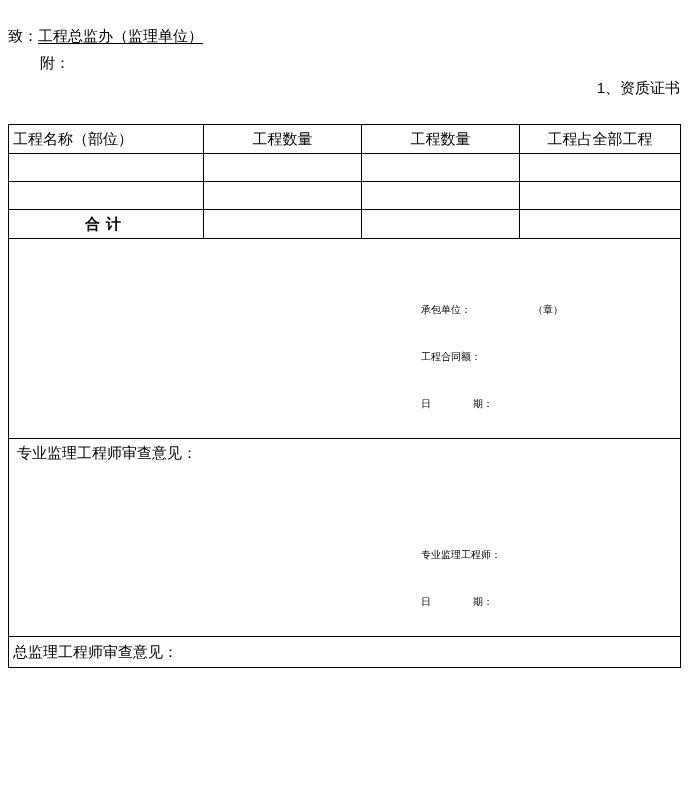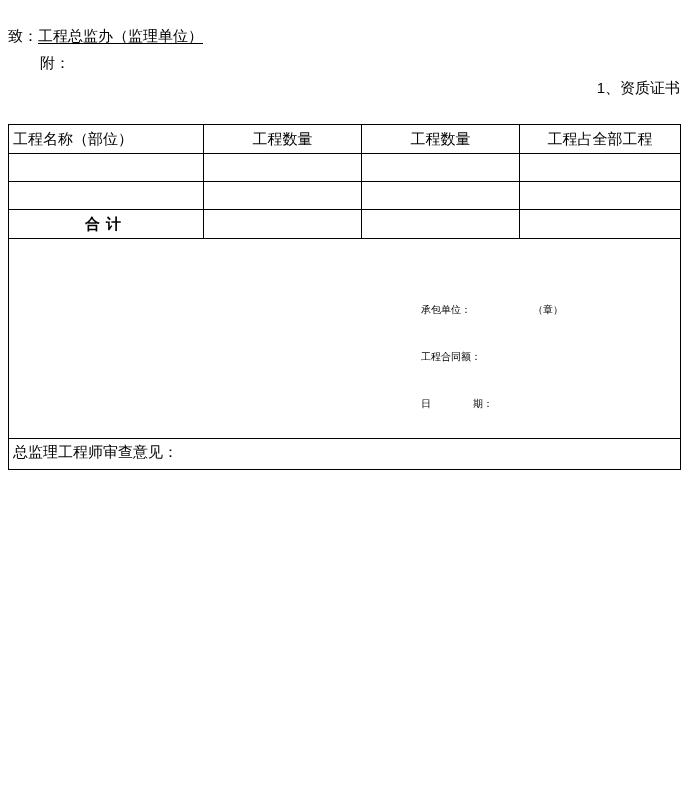--- a/index.html
+++ b/index.html
@@ -144,21 +144,20 @@
   }
   .opinion-sign {
     padding-top: 78px;
     padding-left: 408px;
   }
   .last-cell {
     height: 30px;
     line-height: 30px;
     padding-left: 4px;
     border-bottom: none;
-    font-family: Liberation Mono, monospace;
   }
 </style>
 </head>
 <body>
 
 <div class="page">
 
   <div class="header-block">
     <div class="to-line">
       <span class="to-label">致：</span><span class="to-value">工程总监办（监理单位）</span>
@@ -210,18 +209,31 @@
             <div class="sign-row">
               <span>工程合同额：</span>
             </div>
             <div class="sign-row">
               <span class="sp-date">日</span><span class="gap"></span><span>期：</span>
             </div>
           </div>
         </td>
       </tr>
       <tr>
+        <td class="opinion-body-cell" colspan="4">
+          <div class="opinion-label">专业监理工程师审查意见：</div>
+          <div class="opinion-sign">
+            <div class="sign-row">
+              <span>专业监理工程师：</span>
+            </div>
+            <div class="sign-row">
+              <span class="sp-date">日</span><span class="gap"></span><span>期：</span>
+            </div>
+          </div>
+        </td>
+      </tr>
+      <tr>
         <td class="last-cell" colspan="4">总监理工程师审查意见：</td>
       </tr>
     </tbody>
   </table>
 
 </div>
 
 </body></html>

